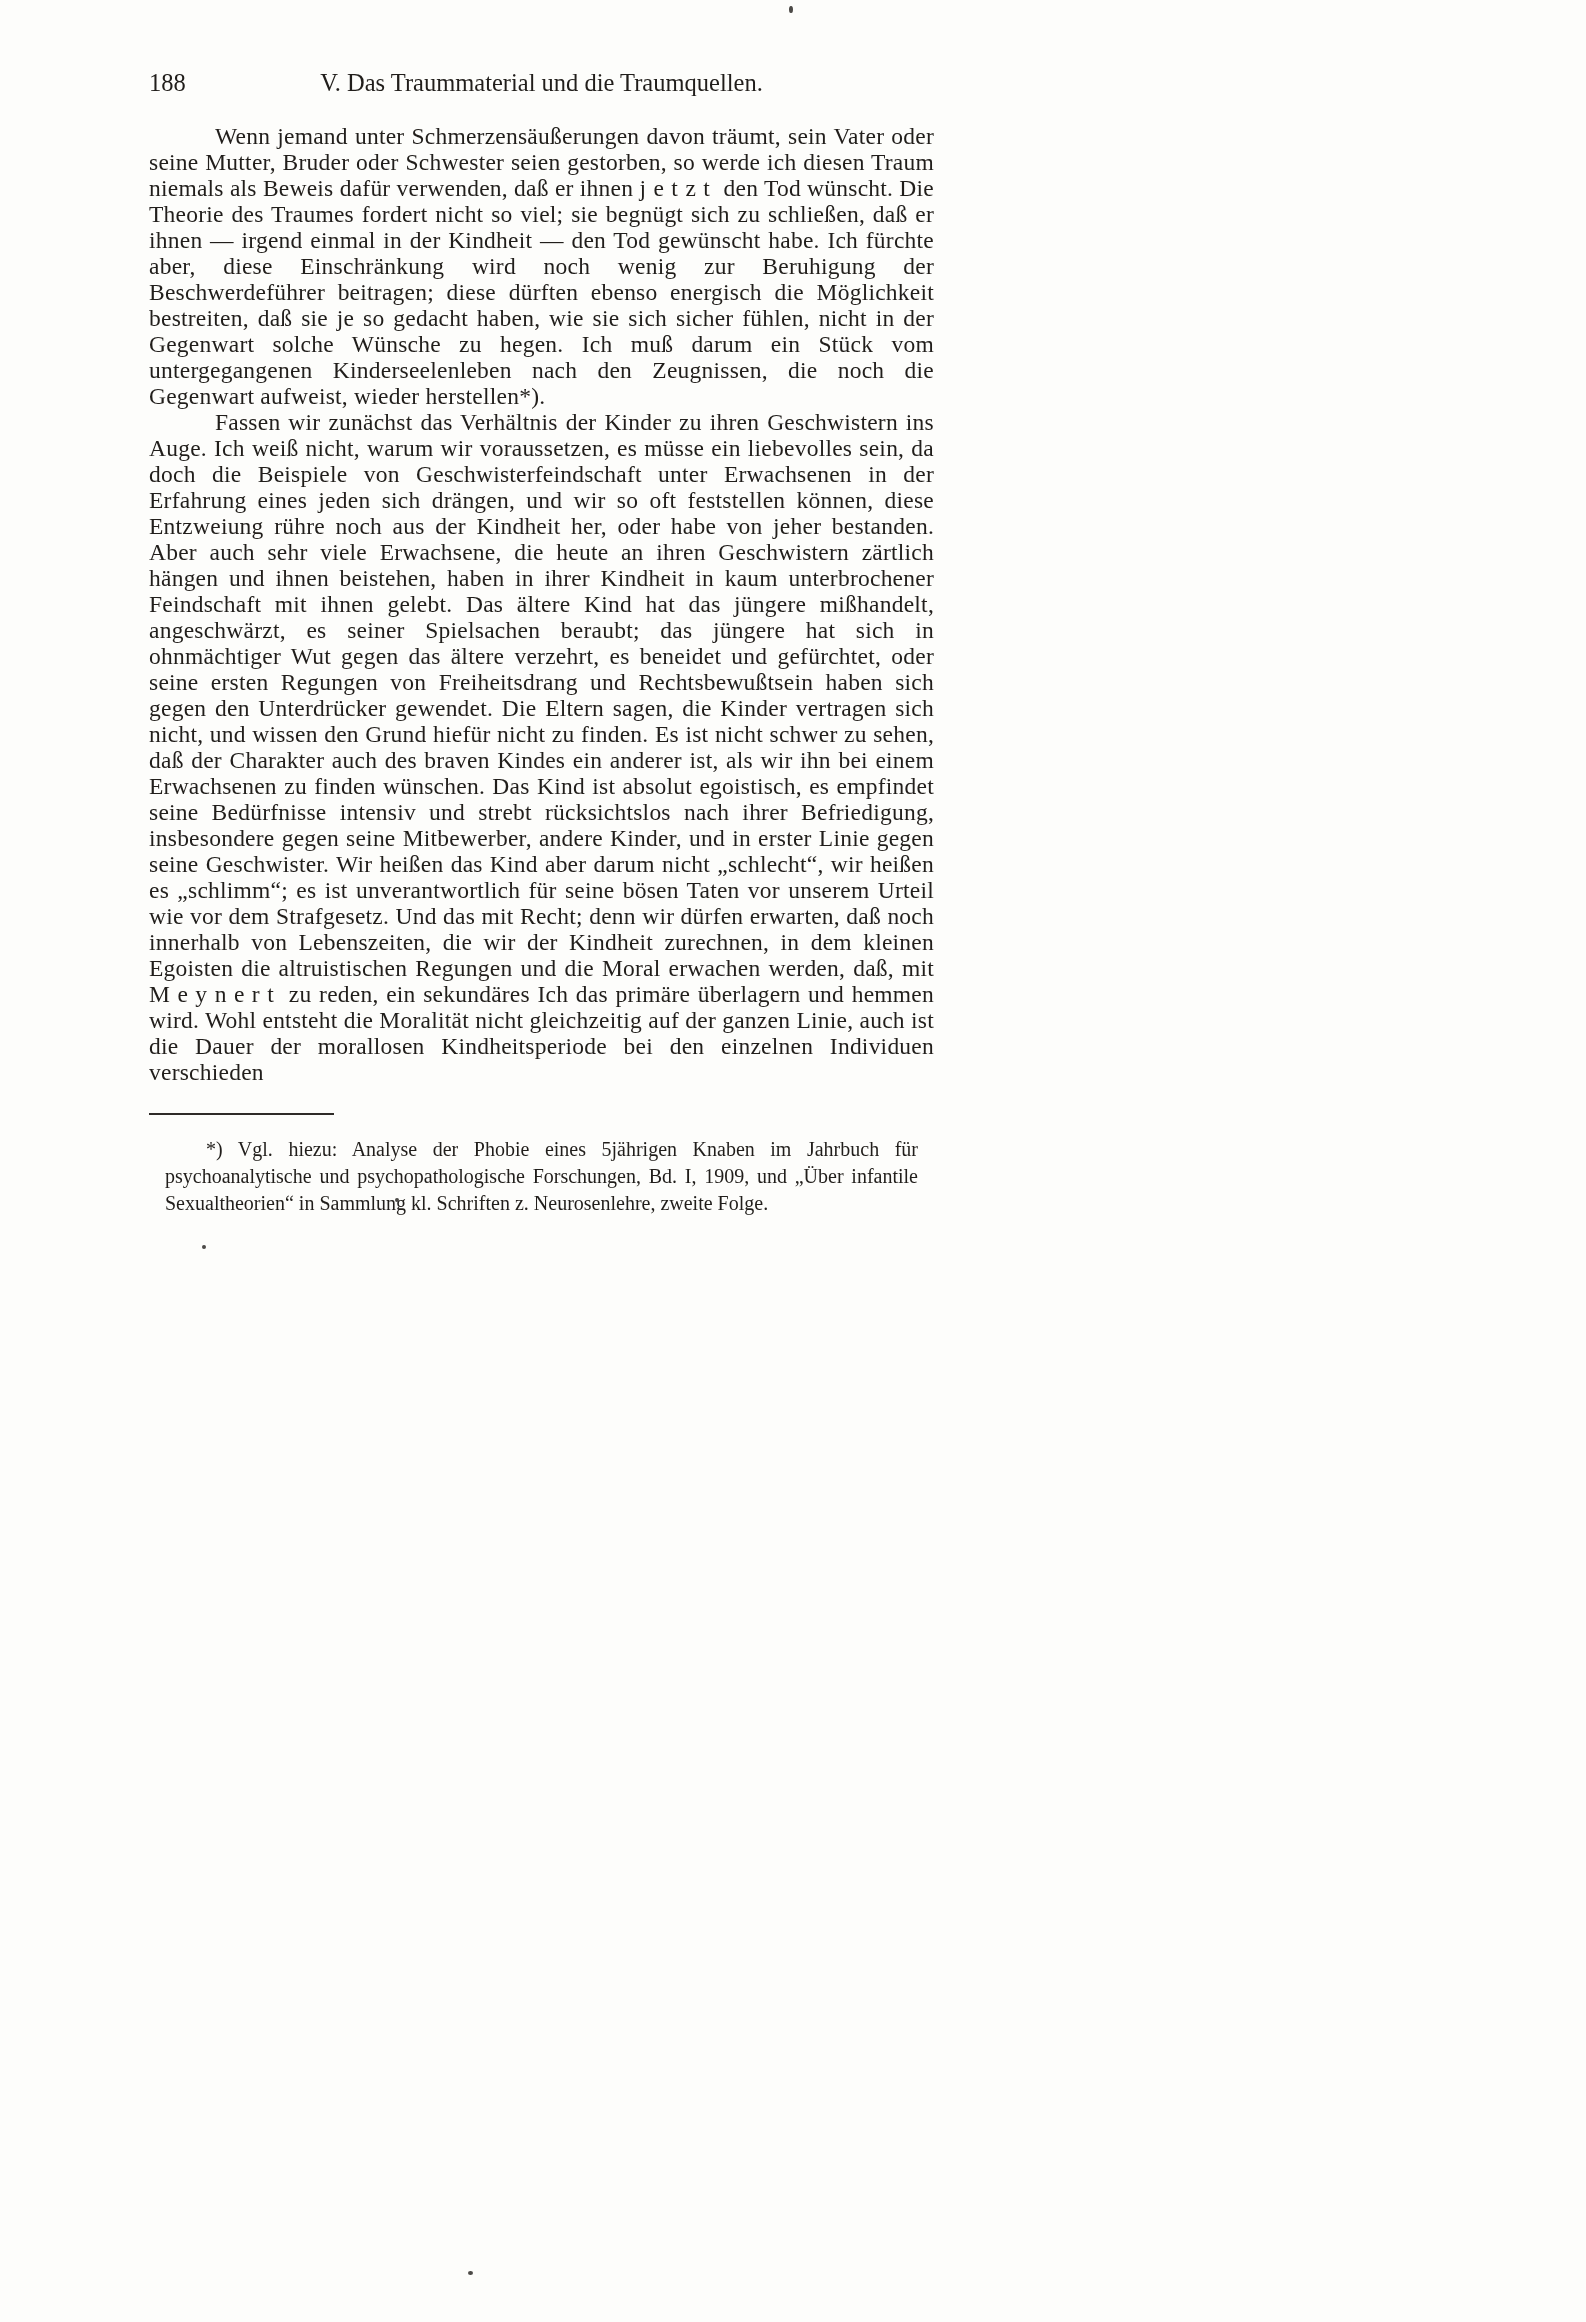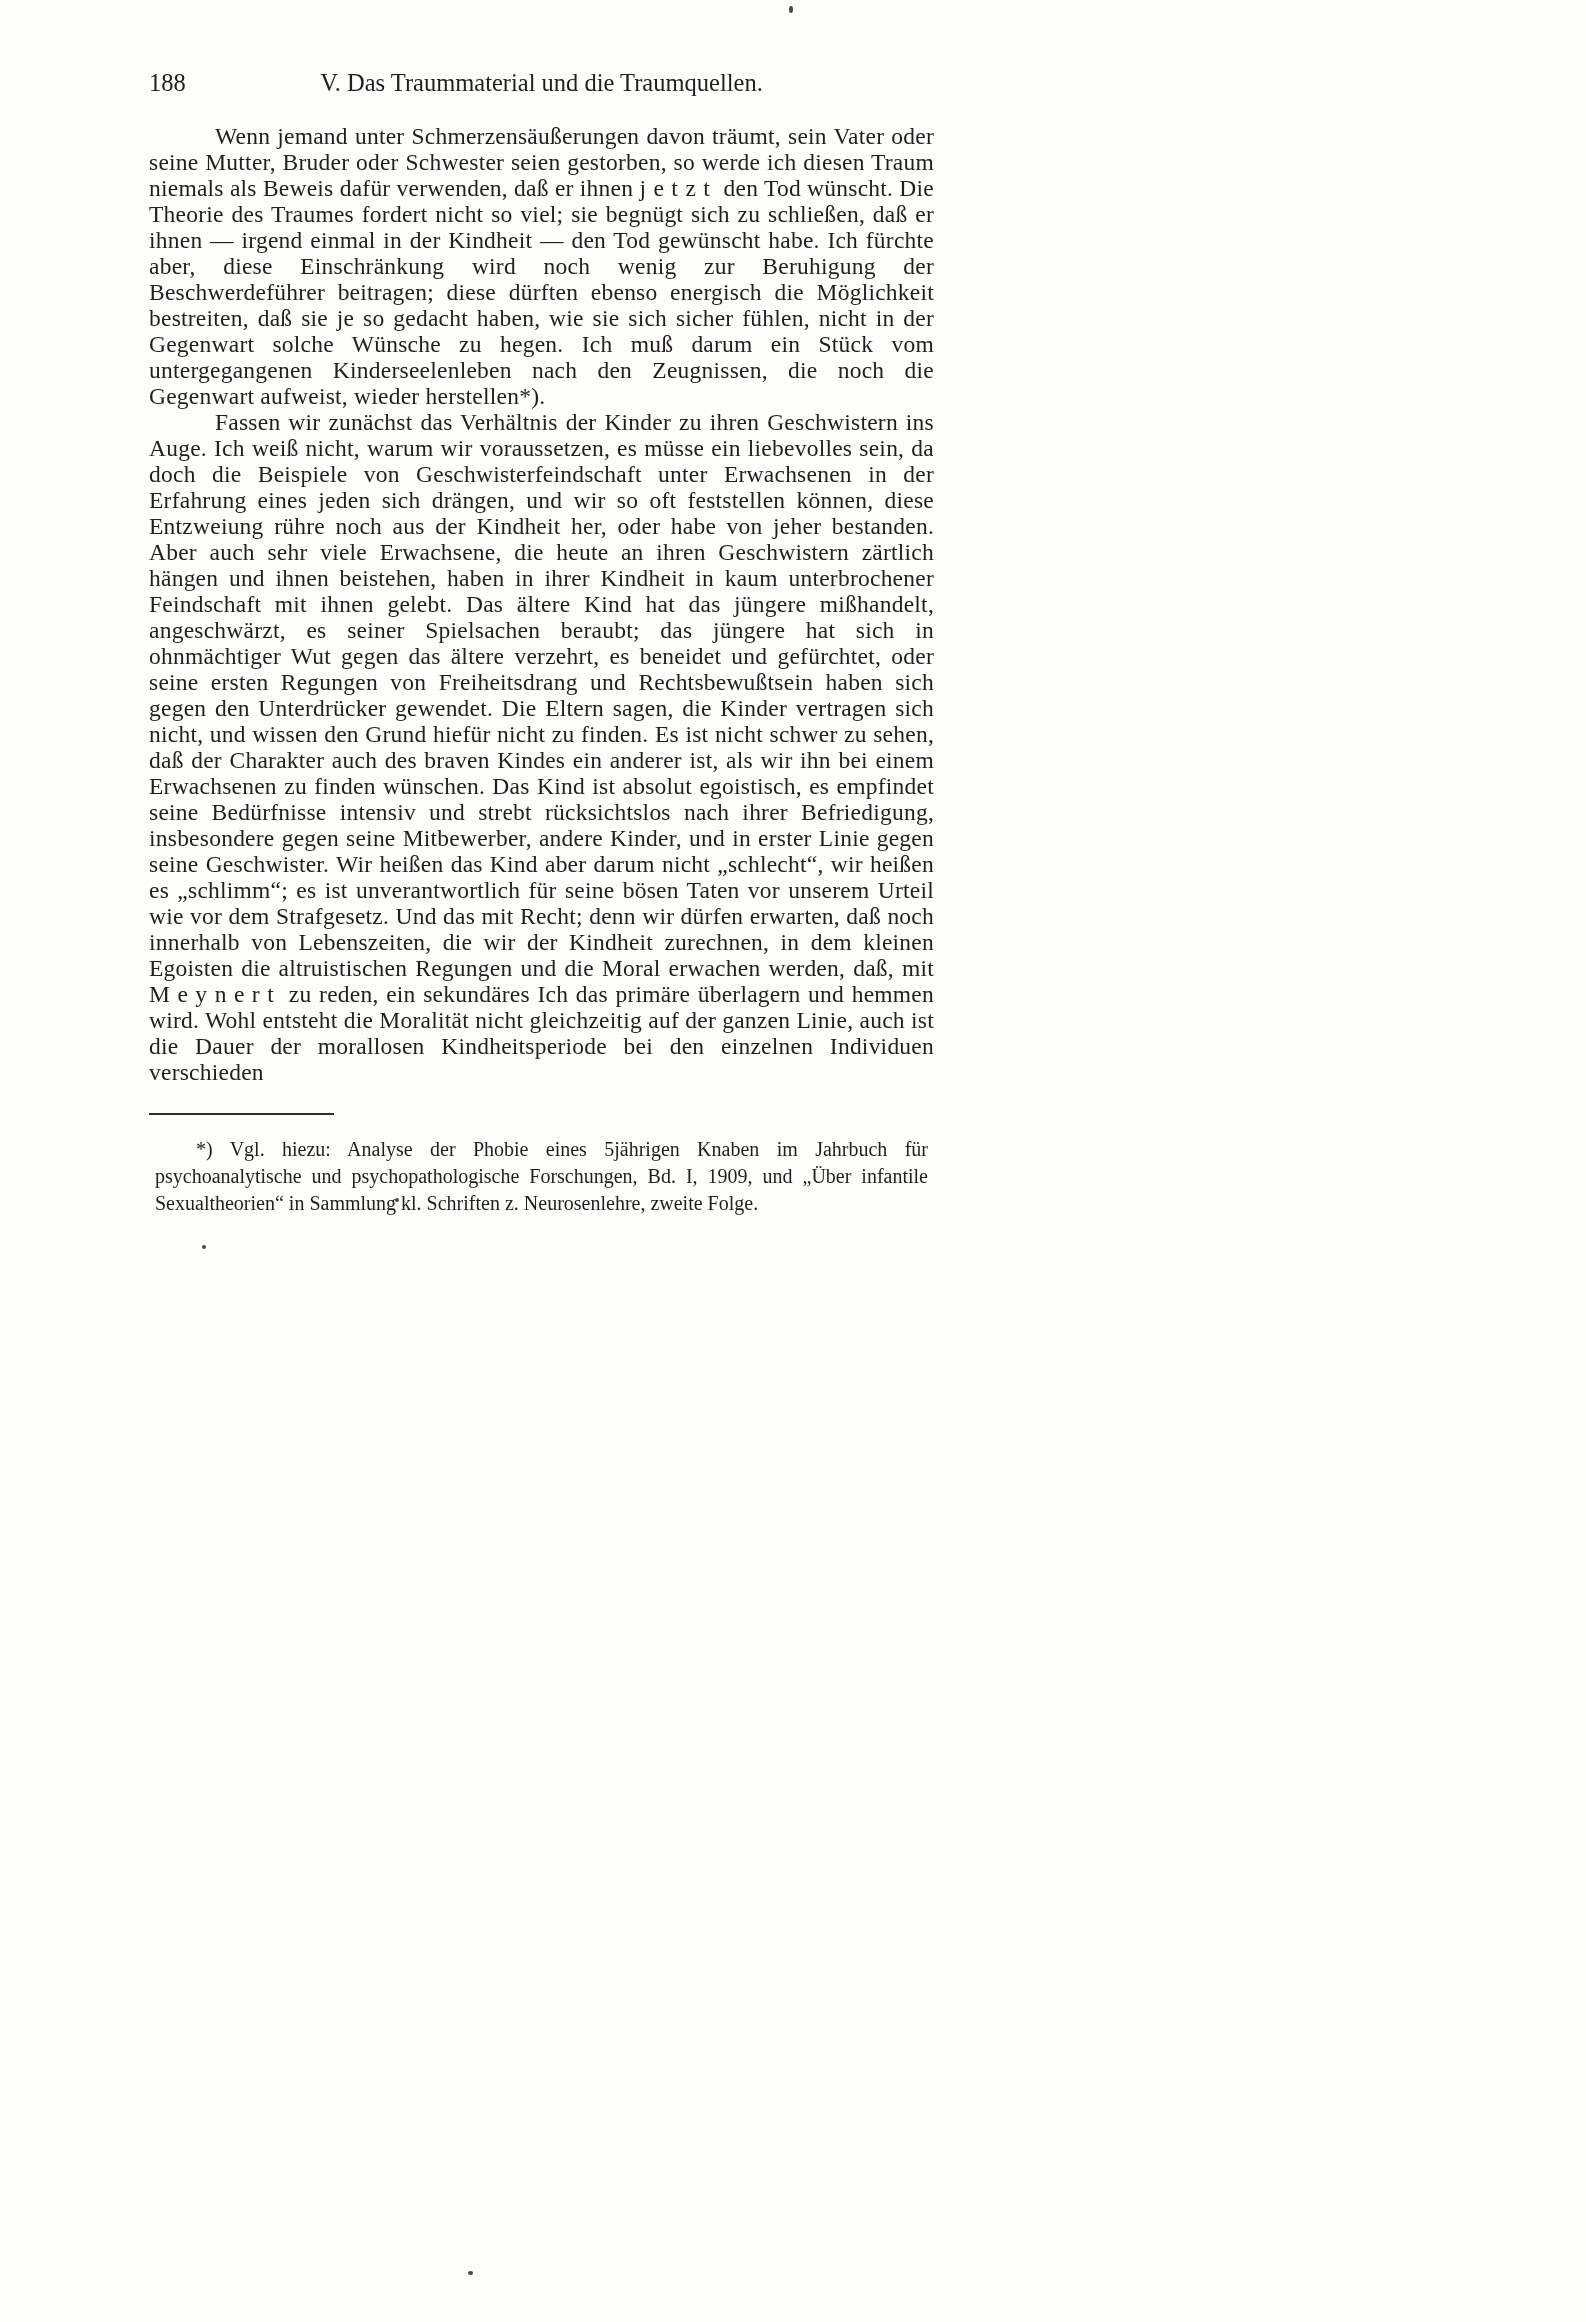--- a/index.html
+++ b/index.html
@@ -60,21 +60,21 @@
   .fnrule {
     border: none;
     border-top: 2.8px solid #2e2b28;
     width: 185px;
     margin: 28px 0 0 0;
   }
   .footnote {
     margin-top: 21px;
   }
   .footnote p.fnp {
-    margin: 6px;
+    margin: 16px;
     font-size: 20px;
     line-height: 27px;
     text-align: justify;
     text-indent: 41px;
     hyphens: auto;
     -webkit-hyphens: auto;
   }
   .artifacts {
     position: absolute;
     left: 0; top: 0;

